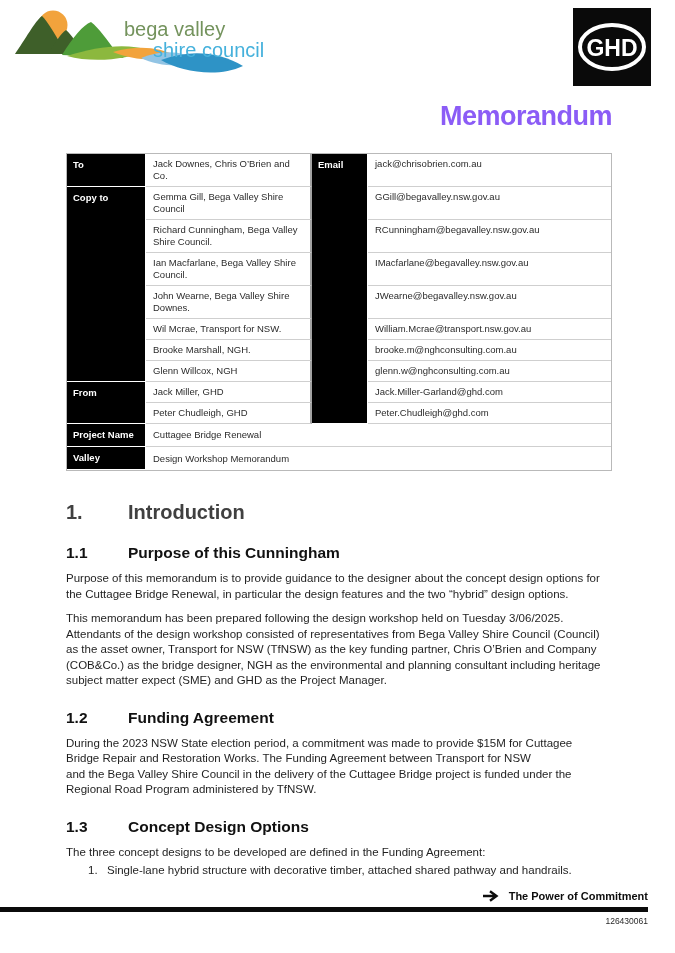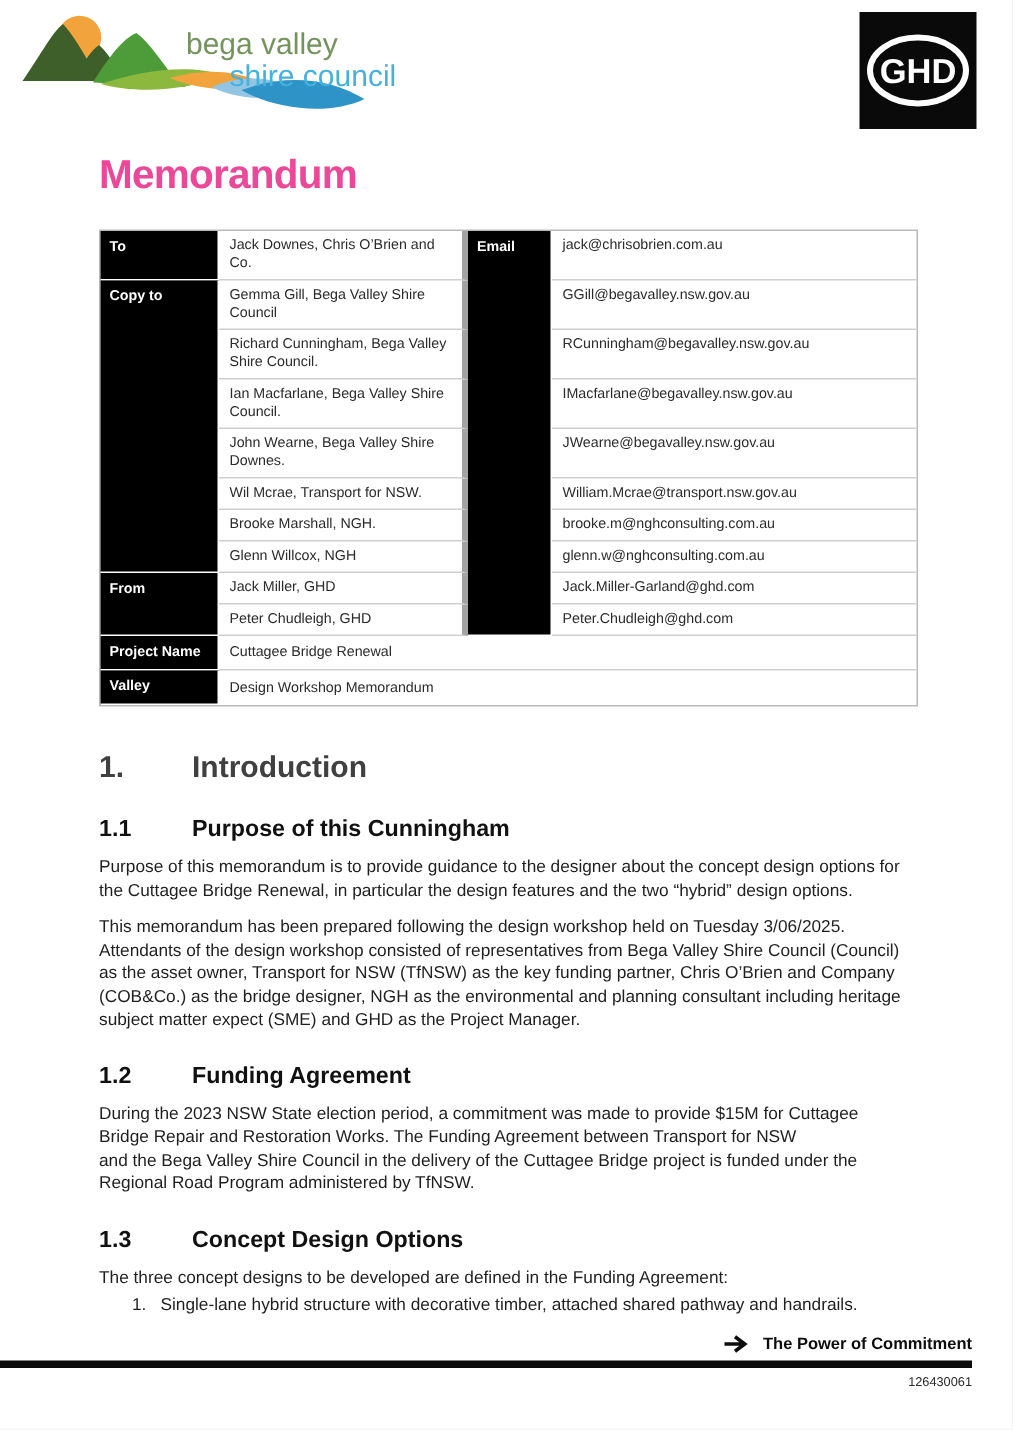--- a/index.html
+++ b/index.html
@@ -11,26 +11,26 @@
   }
   
   .header { position:relative; height:92px; }
   .bvsc-logo { position:absolute; left:12px; top:5px; }
   .ghd-logo {
     position:absolute; left:573px; top:8px; width:78px; height:78px;
     background:#0a0a0a; display:flex; align-items:center; justify-content:center;
   }
   
   .content { padding:0 63px 0 66px; }
-  .memo-title { font-size:27px; font-weight:bold; letter-spacing:-0.5px; color:#ec4899; margin-top:9px; }
+  .memo-title { font-size:27px; font-weight:bold; letter-spacing:-0.5px; color:#8b5cf6; margin-top:9px;text-align:right; }
   .memo-date { margin-top:39px; font-size:11px; font-weight:bold; color:#1a1a1a; }
   
   .tbl-wrap { margin-top:21px; border:1px solid #b9b9b9; }
   table.memo { width:100%; border-collapse:separate; border-spacing:0; font-size:9.5px; line-height:12px; }
-  table.memo td { border-right:4px solid #a3a3a3; border-bottom:1px solid #cfcfcf; padding:4px 7px; color:#2b2b2b; vertical-align:middle; }
+  table.memo td { border-right:2px solid #a3a3a3; border-bottom:1px solid #cfcfcf; padding:4px 7px; color:#2b2b2b; vertical-align:middle; }
   table.memo td:last-child { border-right:0; }
   table.memo tr:last-child td { border-bottom:0; }
   td.lbl {
     background:#000; color:#fff !important; font-weight:bold;
     border-right:1px solid #fff !important; border-bottom:1px solid #fff !important;
     vertical-align:top !important; padding:5px 6px !important;
   }
   td.mail { vertical-align:top !important; padding-top:4px !important; }
   tr.sm td { height:20px; }
   

